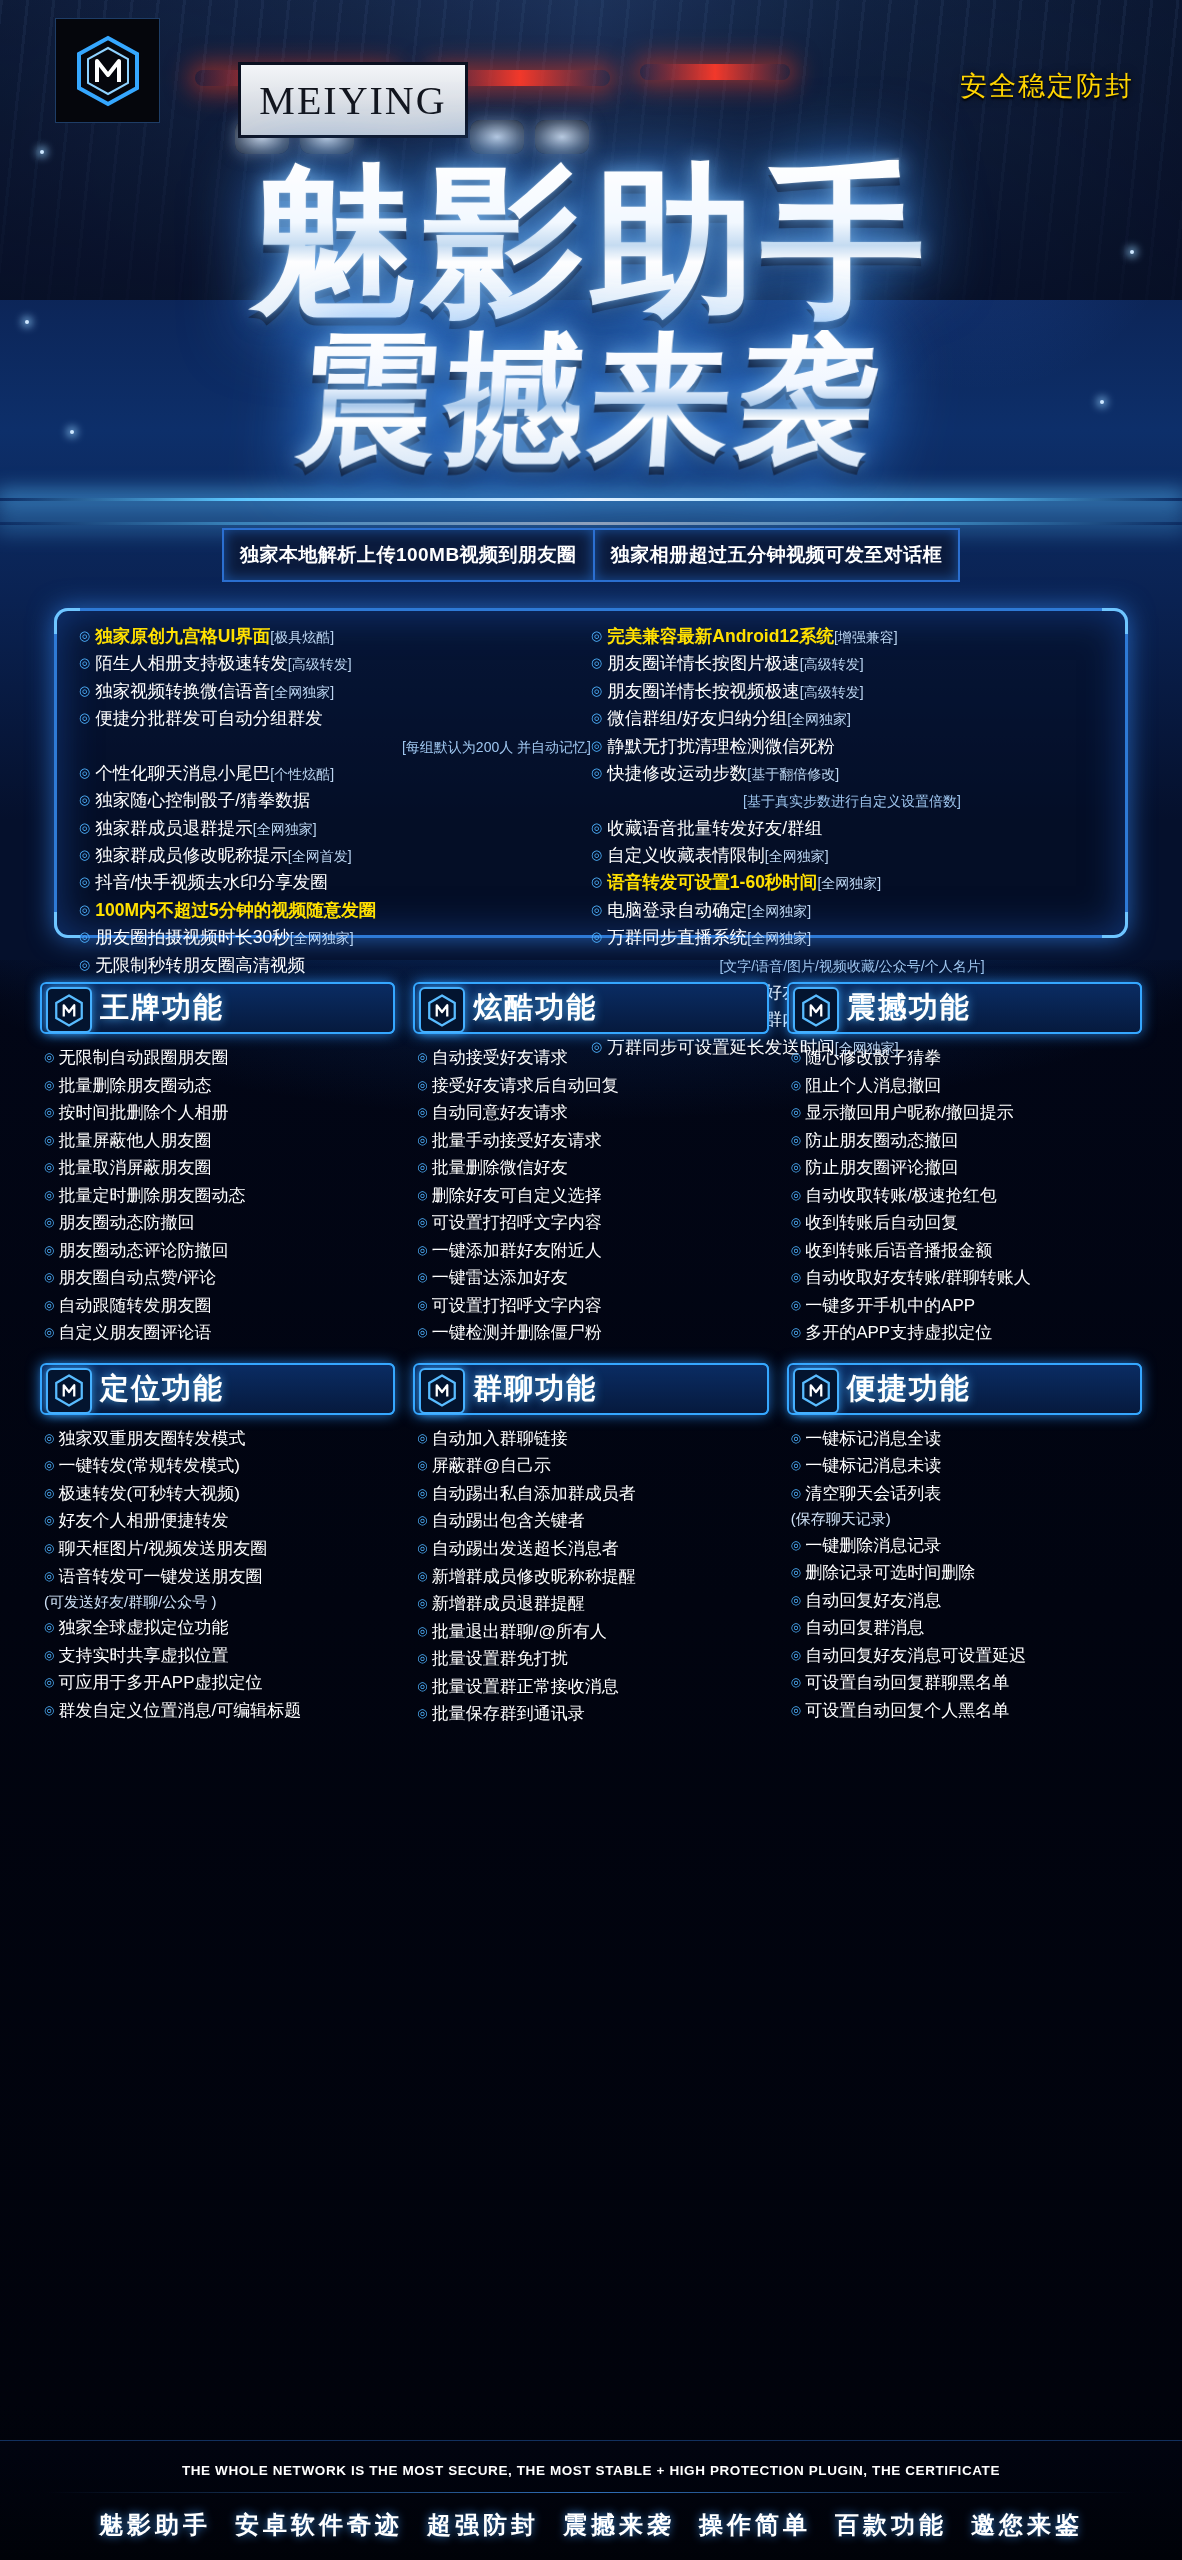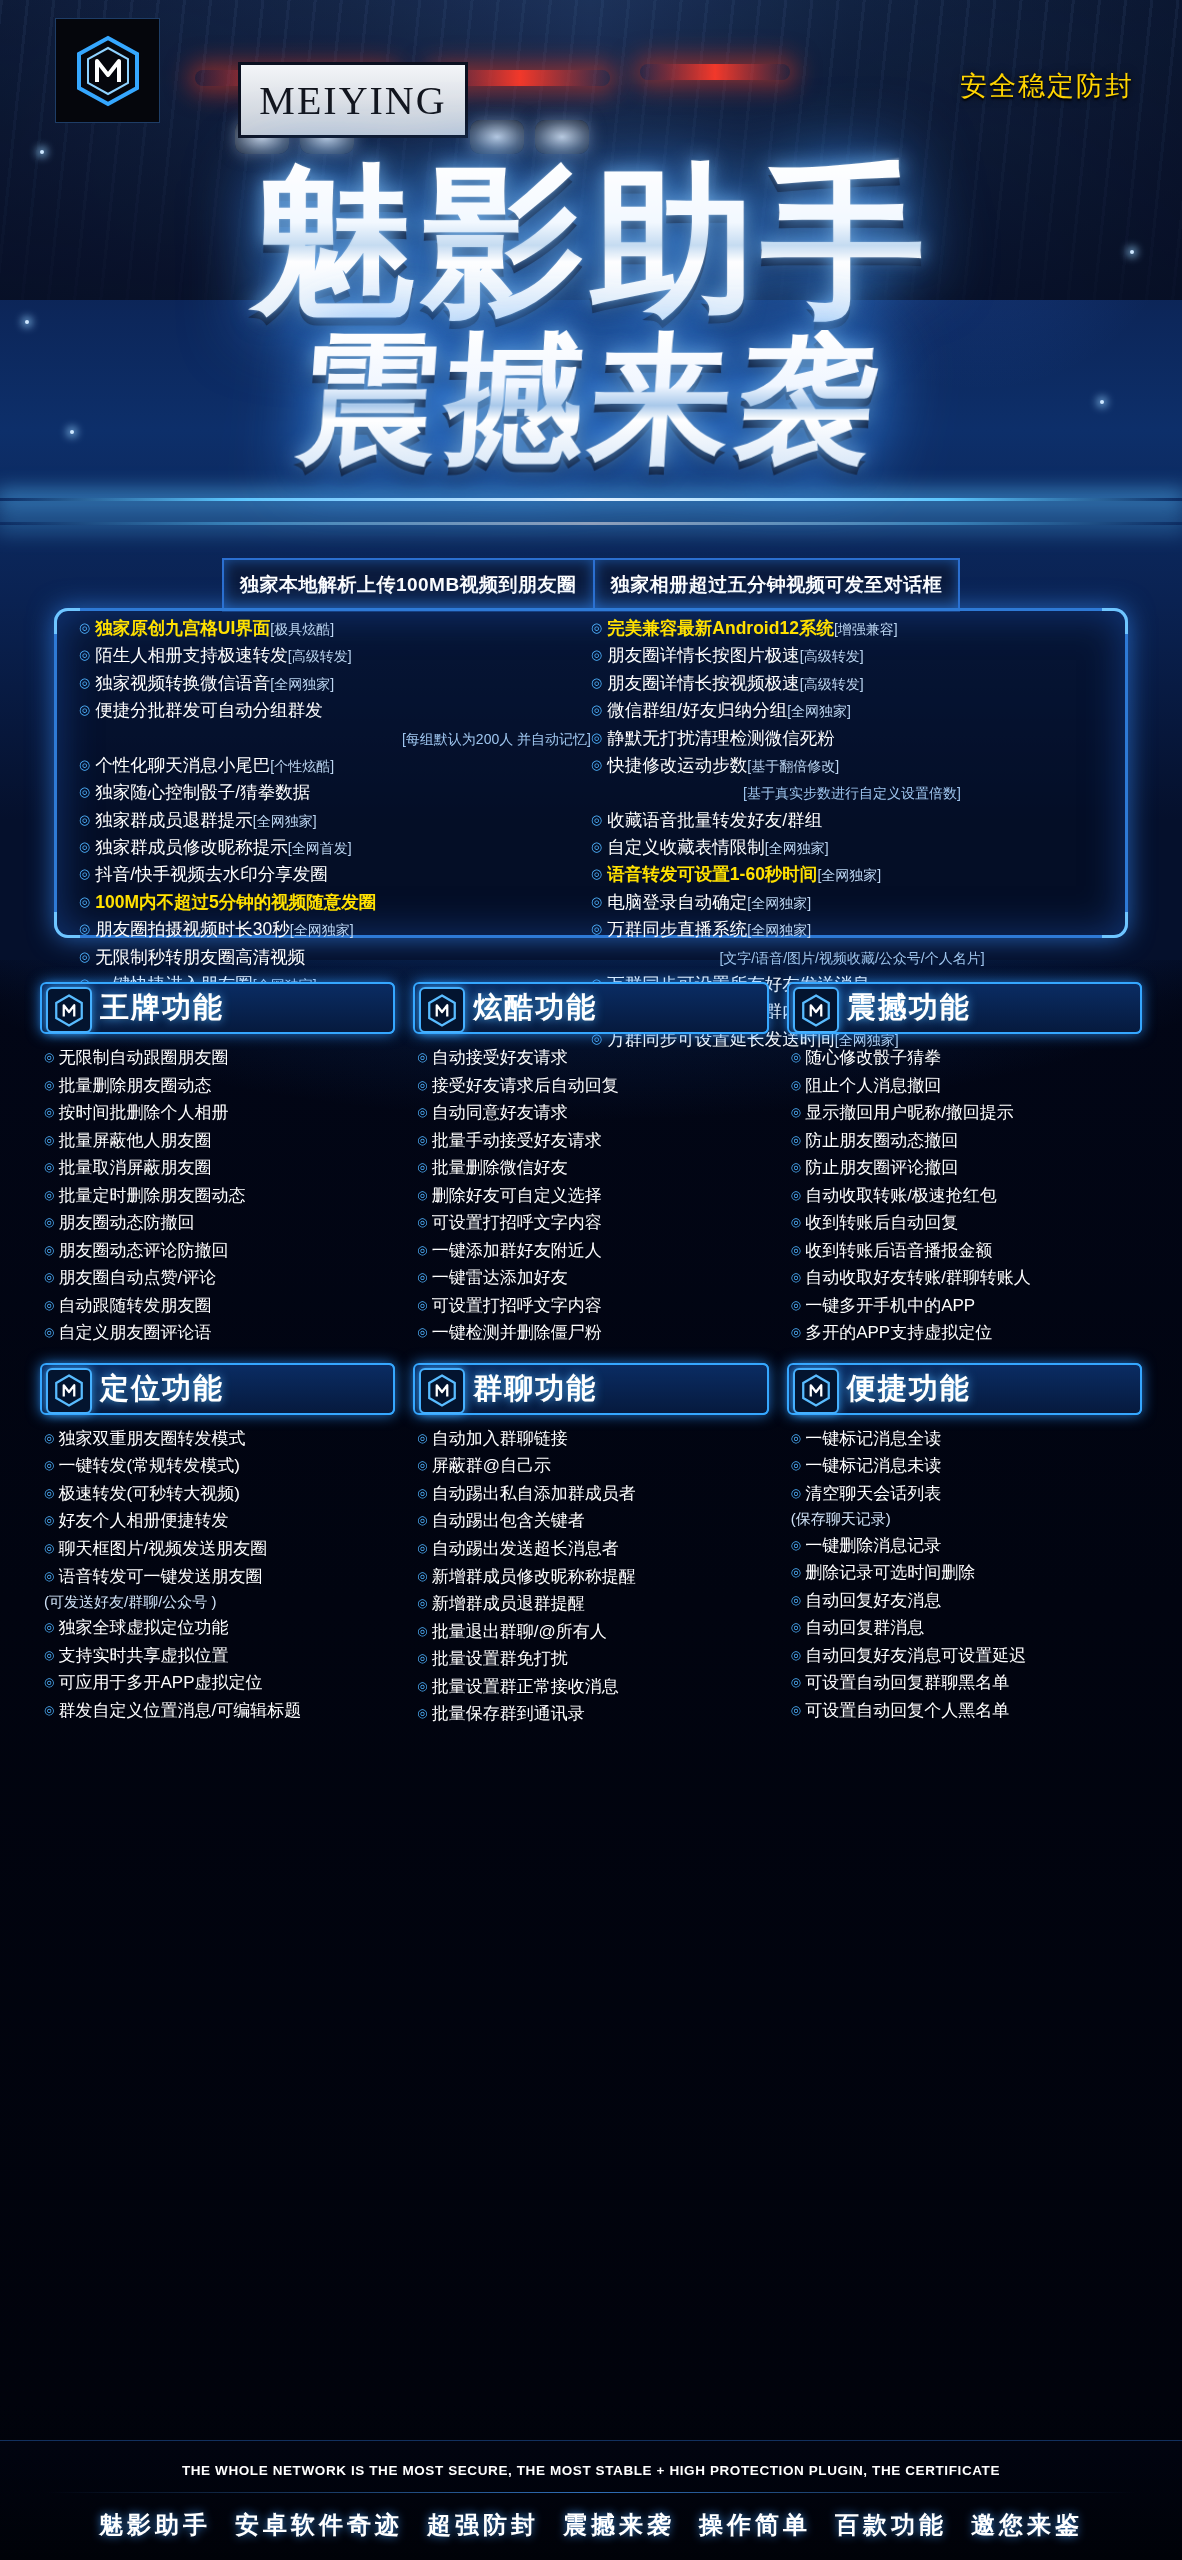--- a/index.html
+++ b/index.html
@@ -93,42 +93,42 @@
     filter: drop-shadow(0 0 10px rgba(120,190,255,0.9)) drop-shadow(0 8px 0 #0a1a3a) drop-shadow(0 0 34px rgba(60,150,255,0.8));
   }
   .title-sub {
     font-size: 140px; margin-top: 6px;
     background: linear-gradient(180deg,#ffffff 0%, #f0f6ff 40%, #a8c8ea 54%, #ffffff 64%, #d6e6f7 100%);
     -webkit-background-clip: text; background-clip: text; color: transparent;
     filter: drop-shadow(0 0 10px rgba(120,190,255,0.9)) drop-shadow(0 8px 0 #0a1a3a) drop-shadow(0 0 34px rgba(60,150,255,0.8));
     transform: skewX(-4deg);
   }
   .banner-row {
-    position: absolute; top: 558px; left: 0; width: 1182px;
+    position: absolute; top: 528px; left: 0; width: 1182px;
     display: flex; justify-content: center; gap: 0;
   }
   .banner {
     background: #0b1b3d;
     border: 2px solid #2b6fd0;
     color: #ffffff;
     font-size: 19px; font-weight: bold;
     padding: 12px 16px;
     letter-spacing: 0.5px;
     box-shadow: 0 0 14px rgba(40,120,220,0.6) inset;
   }
   .banner + .banner { border-left: none; }
   
   .feature-panel {
     position: absolute; top: 608px; left: 54px; width: 1074px; height: 330px;
     border: 3px solid #2e7ad6;
     border-radius: 14px;
     background: rgba(4,12,34,0.55);
     box-shadow: 0 0 26px rgba(45,120,215,0.8), 0 0 40px rgba(30,90,190,0.5) inset;
     display: flex;
-    padding: 4px 22px;
+    padding: 12px 22px;
   }
   .feature-col { width: 50%; }
   .feature-col ul { list-style: none; }
   .feature-col li {
     color: #ffffff;
     font-size: 17.5px;
     line-height: 1.565;
     white-space: nowrap;
   }
   .feature-col li::before {

